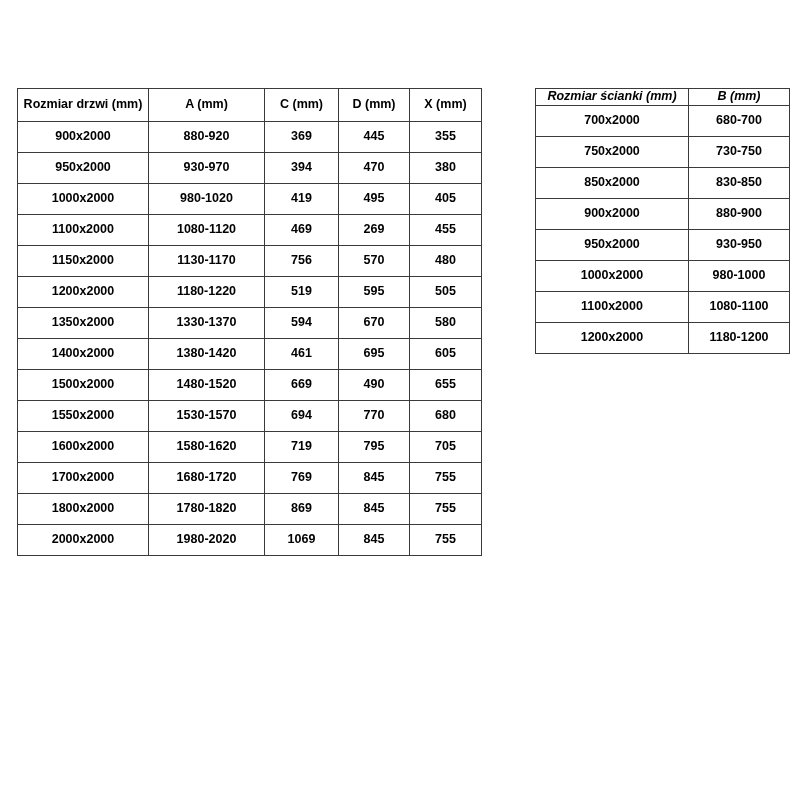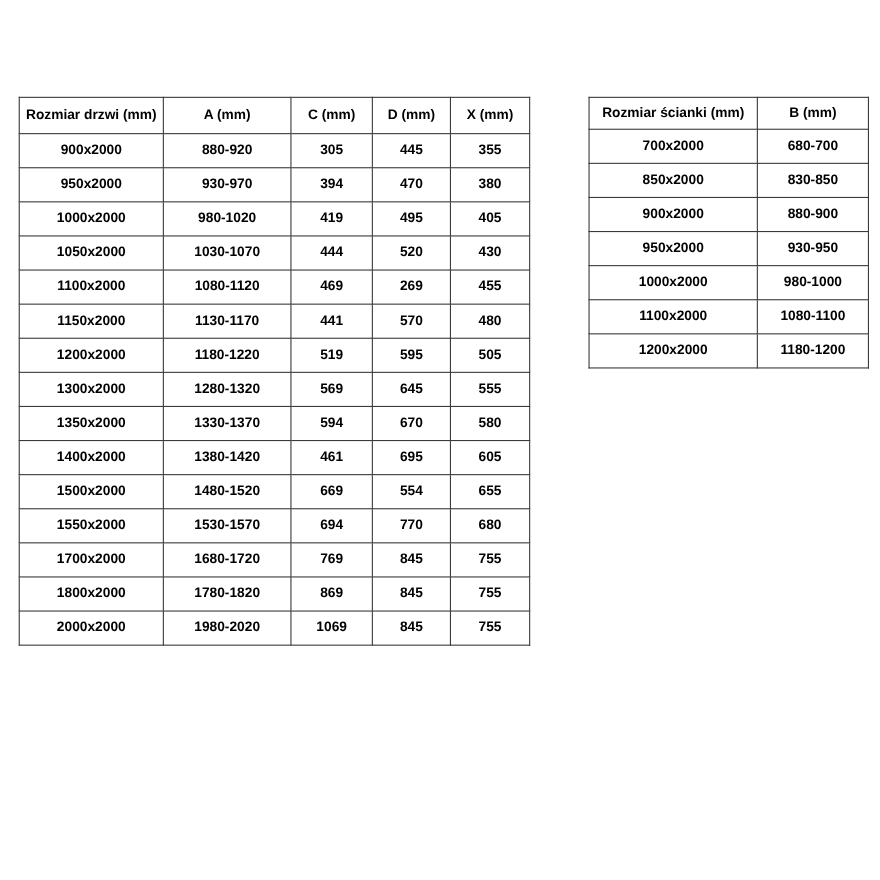--- a/index.html
+++ b/index.html
@@ -57,21 +57,21 @@
   #doors-table col.c4 { width: 72px; }
   #doors-table th { height: 33px; }
 
   
   #wall-table {
     left: 535px;
     top: 88px;
   }
   #wall-table col.w0 { width: 153px; }
   #wall-table col.w1 { width: 101px; }
-  #wall-table th { height: 29px; }
+  #wall-table th { height: 17px; font-style: italic; }
 </style>
 </head>
 <body>
 
 <div class="page">
 
   <table class="spec" id="doors-table">
     <colgroup>
       <col class="c0">
         <col class="c1">
@@ -85,100 +85,93 @@
         <th>A (mm)</th>
         <th>C (mm)</th>
         <th>D (mm)</th>
         <th>X (mm)</th>
       </tr>
     </thead>
     <tbody id="doors-body">
         <tr>
           <td>900x2000</td>
           <td>880-920</td>
-          <td>305</td>
+          <td>369</td>
           <td>445</td>
           <td>355</td>
         </tr>
         <tr>
           <td>950x2000</td>
           <td>930-970</td>
           <td>394</td>
           <td>470</td>
           <td>380</td>
         </tr>
         <tr>
           <td>1000x2000</td>
           <td>980-1020</td>
           <td>419</td>
           <td>495</td>
           <td>405</td>
         </tr>
         <tr>
-          <td>1050x2000</td>
-          <td>1030-1070</td>
-          <td>444</td>
-          <td>520</td>
-          <td>430</td>
-        </tr>
-        <tr>
           <td>1100x2000</td>
           <td>1080-1120</td>
           <td>469</td>
           <td>269</td>
           <td>455</td>
         </tr>
         <tr>
           <td>1150x2000</td>
           <td>1130-1170</td>
-          <td>441</td>
+          <td>756</td>
           <td>570</td>
           <td>480</td>
         </tr>
         <tr>
           <td>1200x2000</td>
           <td>1180-1220</td>
           <td>519</td>
           <td>595</td>
           <td>505</td>
         </tr>
         <tr>
-          <td>1300x2000</td>
-          <td>1280-1320</td>
-          <td>569</td>
-          <td>645</td>
-          <td>555</td>
-        </tr>
-        <tr>
           <td>1350x2000</td>
           <td>1330-1370</td>
           <td>594</td>
           <td>670</td>
           <td>580</td>
         </tr>
         <tr>
           <td>1400x2000</td>
           <td>1380-1420</td>
           <td>461</td>
           <td>695</td>
           <td>605</td>
         </tr>
         <tr>
           <td>1500x2000</td>
           <td>1480-1520</td>
           <td>669</td>
-          <td>554</td>
+          <td>490</td>
           <td>655</td>
         </tr>
         <tr>
           <td>1550x2000</td>
           <td>1530-1570</td>
           <td>694</td>
           <td>770</td>
           <td>680</td>
+        </tr>
+        <tr>
+          <td>1600x2000</td>
+          <td>1580-1620</td>
+          <td>719</td>
+          <td>795</td>
+          <td>705</td>
         </tr>
         <tr>
           <td>1700x2000</td>
           <td>1680-1720</td>
           <td>769</td>
           <td>845</td>
           <td>755</td>
         </tr>
         <tr>
           <td>1800x2000</td>
@@ -207,20 +200,24 @@
         <th>Rozmiar ścianki (mm)</th>
         <th>B (mm)</th>
       </tr>
     </thead>
     <tbody id="wall-body">
         <tr>
           <td>700x2000</td>
           <td>680-700</td>
         </tr>
         <tr>
+          <td>750x2000</td>
+          <td>730-750</td>
+        </tr>
+        <tr>
           <td>850x2000</td>
           <td>830-850</td>
         </tr>
         <tr>
           <td>900x2000</td>
           <td>880-900</td>
         </tr>
         <tr>
           <td>950x2000</td>
           <td>930-950</td>

